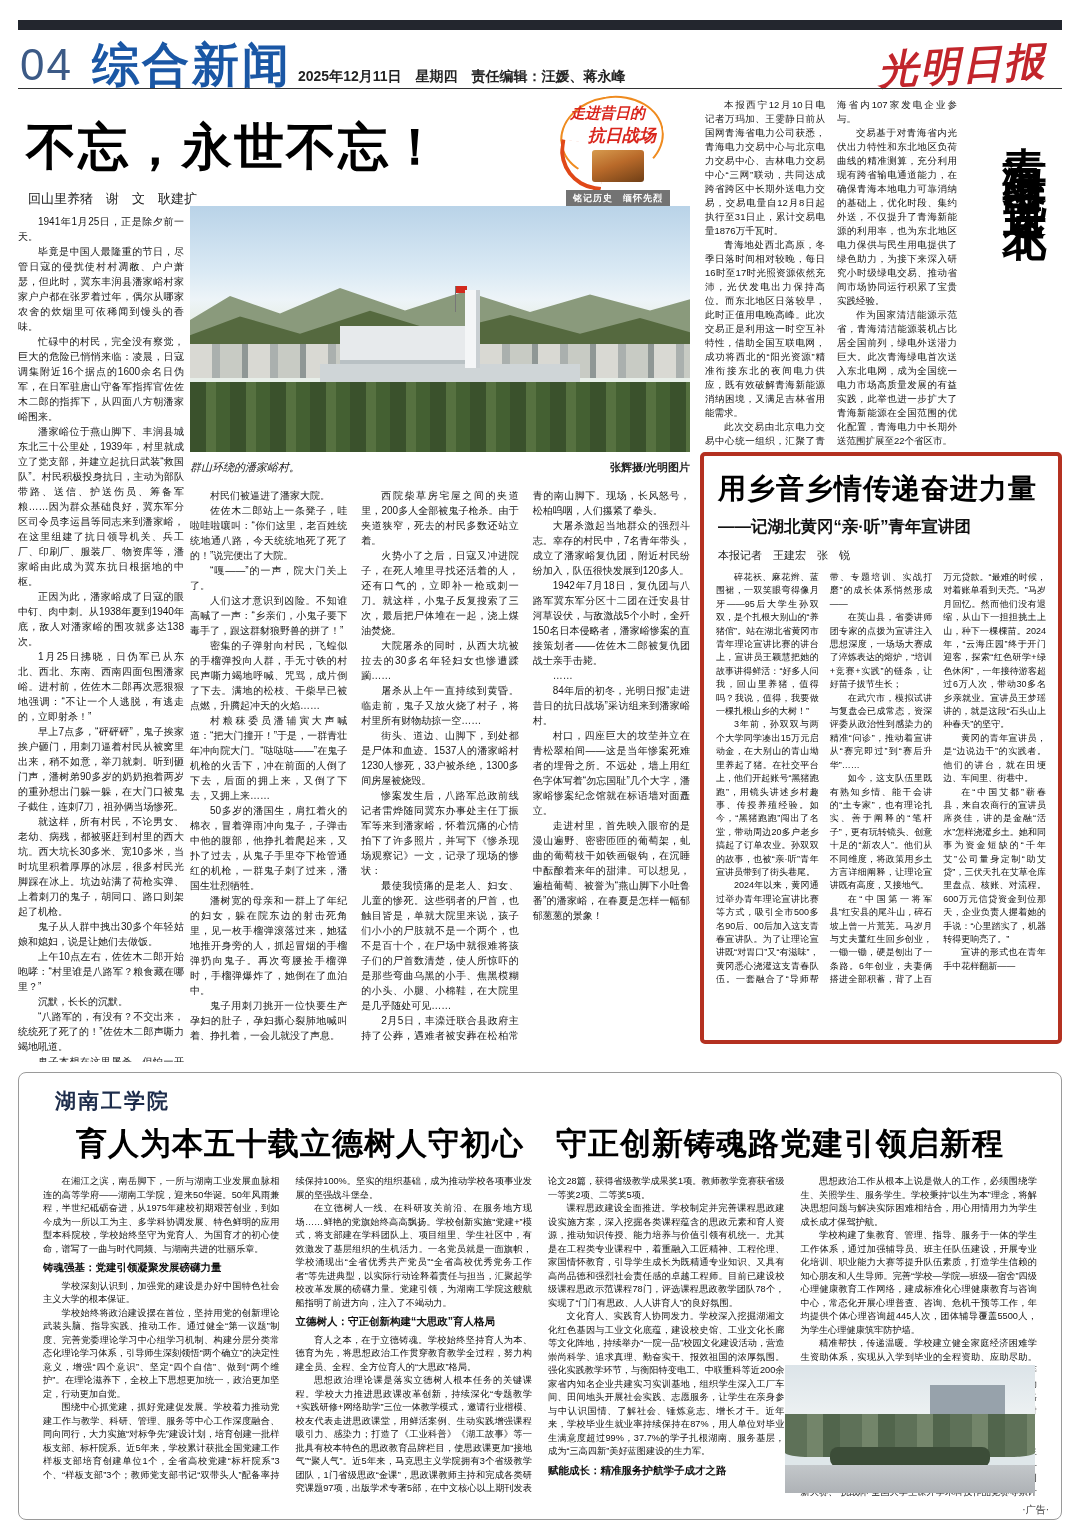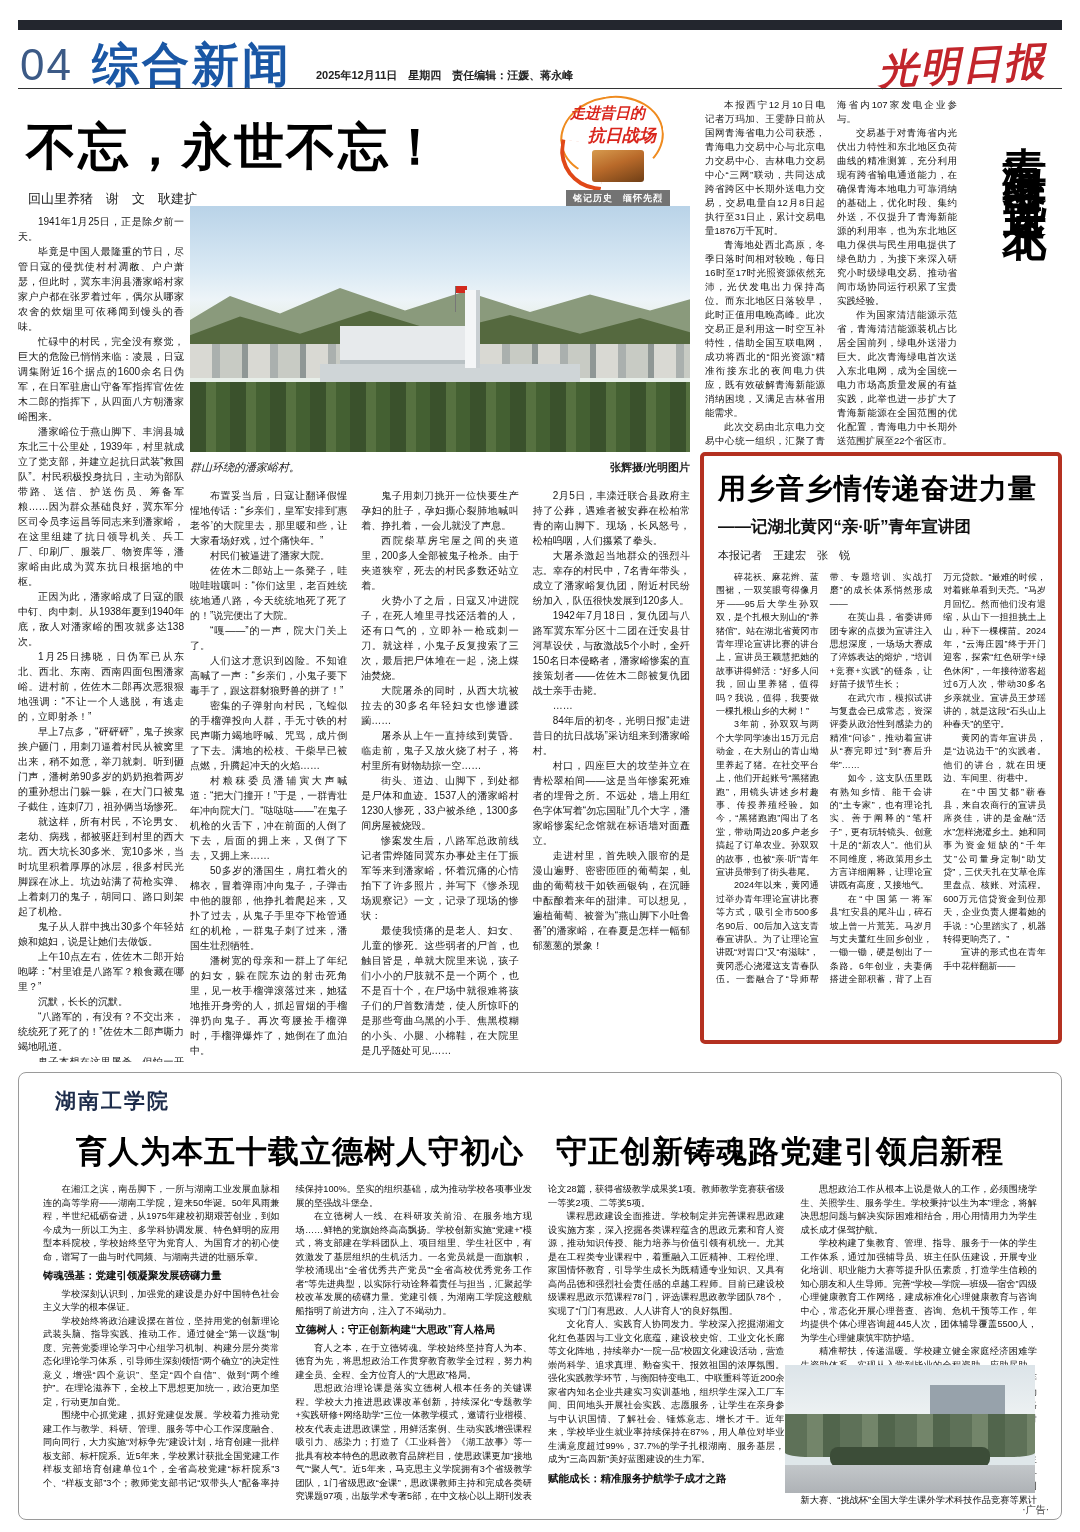--- a/index.html
+++ b/index.html
@@ -3,21 +3,21 @@
 <meta charset="utf-8">
 <style>
   html,body{margin:0;padding:0;background:#e9e9e9;}
   #page{position:relative;width:1080px;height:1532px;margin:0 auto;background:#fff;
         font-family:"Liberation Sans",sans-serif;color:#111;overflow:hidden;}
 
   
   .topbar{position:absolute;left:18px;top:20px;width:1044px;height:10px;background:#23262e;}
   .pagenum{position:absolute;left:20px;top:40px;font-size:44px;font-weight:500;color:#3c5a86;letter-spacing:2px;}
   .section-title{position:absolute;left:92px;top:34px;font-size:47px;font-weight:900;color:#1a57a5;letter-spacing:3px;}
-  .dateline{position:absolute;left:316px;top:68px;font-size:11px;font-weight:bold;color:#222;}
+  .dateline{position:absolute;left:298px;top:68px;font-size:14px;font-weight:bold;color:#222;}
   .masthead{position:absolute;right:34px;top:38px;font-size:40px;font-weight:900;color:#c2252b;
             font-family:"Liberation Serif",serif;font-style:italic;transform:rotate(-3deg);letter-spacing:2px;}
   .head-rule{position:absolute;left:18px;top:88px;width:1044px;height:0;border-top:1.5px solid #333;}
 
   
   .main-headline{position:absolute;left:26px;top:106px;width:530px;font-size:50px;font-weight:900;
                  font-family:"Liberation Serif",serif;letter-spacing:2px;color:#000;margin-top:8px;}
   .main-byline{position:absolute;left:28px;top:190px;font-size:13px;color:#222;}
 
   
@@ -76,21 +76,21 @@
           border-radius:5px;background:#fff;box-sizing:border-box;padding:10px 12px;}
   .hg-headline{font-size:28px;font-weight:900;color:#000;letter-spacing:1px;margin:4px 0 0 2px;}
   .hg-dek{font-size:16.5px;font-weight:bold;color:#111;margin:8px 0 0 2px;}
   .hg-byline{font-size:11px;color:#222;margin:10px 0 8px 2px;}
   .hg-cols{height:428px;column-count:3;column-gap:11px;column-fill:auto;font-size:9px;line-height:13.4px;overflow:hidden;}
   .hg-cols p{margin:0;text-indent:2em;text-align:justify;}
 
   
   .bottombox{position:absolute;left:18px;top:1072px;width:1044px;height:448px;border:1px solid #9a9a9a;
              border-radius:8px;box-sizing:border-box;padding:10px 24px;}
-  .hn-kicker{font-size:21px;font-weight:900;color:#1c2b4a;letter-spacing:2px;margin:4px 0 16px 12px;}
+  .hn-kicker{font-size:21px;font-weight:900;color:#1c2b4a;letter-spacing:2px;margin:4px 0 8px 12px;}
   .hn-headline{text-align:center;font-size:31px;font-weight:900;color:#000;
                font-family:"Liberation Serif",serif;letter-spacing:1px;margin:2px 0 10px 0;}
   .hn-cols{height:330px;column-count:4;column-gap:16px;column-fill:auto;
            font-size:9.2px;line-height:13.5px;overflow:hidden;}
   .hn-cols p{margin:0;text-indent:2em;text-align:justify;}
   .hn-cols p.subhead{text-indent:0;text-align:left;font-weight:bold;font-size:10.5px;margin:5px 0;}
   .campus-photo{position:absolute;right:26px;bottom:26px;width:250px;height:128px;overflow:hidden;background:#dfe7ea;}
   .cp-sky{position:absolute;left:0;top:0;width:100%;height:42%;background:linear-gradient(#dce4e9,#eef2f3);}
   .cp-building{position:absolute;left:58%;top:16%;width:30%;height:34%;background:#97a2ab;
                box-shadow:inset 0 -5px 0 #7d8994;}
@@ -150,21 +150,20 @@
     <div class="flag"></div>
     <div class="monument"></div>
     <div class="vineyard"></div>
   </div>
   <div class="photo-caption">
     <span class="caption-text">群山环绕的潘家峪村。</span>
     <span class="caption-credit">张辉摄/光明图片</span>
   </div>
 
   <div class="below-photo flow">
-      <p>布置妥当后，日寇让翻译假惺惺地传话：“乡亲们，皇军安排到‘惠老爷’的大院里去，那里暖和些，让大家看场好戏，过个痛快年。”</p>
       <p>村民们被逼进了潘家大院。</p>
       <p>佐佐木二郎站上一条凳子，哇啦哇啦嚷叫：“你们这里，老百姓统统地通八路，今天统统地死了死了的！”说完便出了大院。</p>
       <p>“嘎——”的一声，院大门关上了。</p>
       <p>人们这才意识到凶险。不知谁高喊了一声：“乡亲们，小鬼子要下毒手了，跟这群豺狼野兽的拼了！”</p>
       <p>密集的子弹射向村民，飞蝗似的手榴弹投向人群，手无寸铁的村民声嘶力竭地呼喊、咒骂，成片倒了下去。满地的松枝、干柴早已被点燃，升腾起冲天的火焰……</p>
       <p>村粮秣委员潘辅寅大声喊道：“把大门撞开！”于是，一群青壮年冲向院大门。“哒哒哒——”在鬼子机枪的火舌下，冲在前面的人倒了下去，后面的拥上来，又倒了下去，又拥上来……</p>
       <p>50多岁的潘国生，肩扛着火的棉衣，冒着弹雨冲向鬼子，子弹击中他的腹部，他挣扎着爬起来，又扑了过去，从鬼子手里夺下枪管通红的机枪，一群鬼子刺了过来，潘国生壮烈牺牲。</p>
       <p>潘树宽的母亲和一群上了年纪的妇女，躲在院东边的射击死角里，见一枚手榴弹滚落过来，她猛地推开身旁的人，抓起冒烟的手榴弹扔向鬼子。再次弯腰捡手榴弹时，手榴弹爆炸了，她倒在了血泊中。</p>
       <p>鬼子用刺刀挑开一位快要生产孕妇的肚子，孕妇撕心裂肺地喊叫着、挣扎着，一会儿就没了声息。</p>
       <p>西院柴草房宅屋之间的夹道里，200多人全部被鬼子枪杀。由于夹道狭窄，死去的村民多数还站立着。</p>

